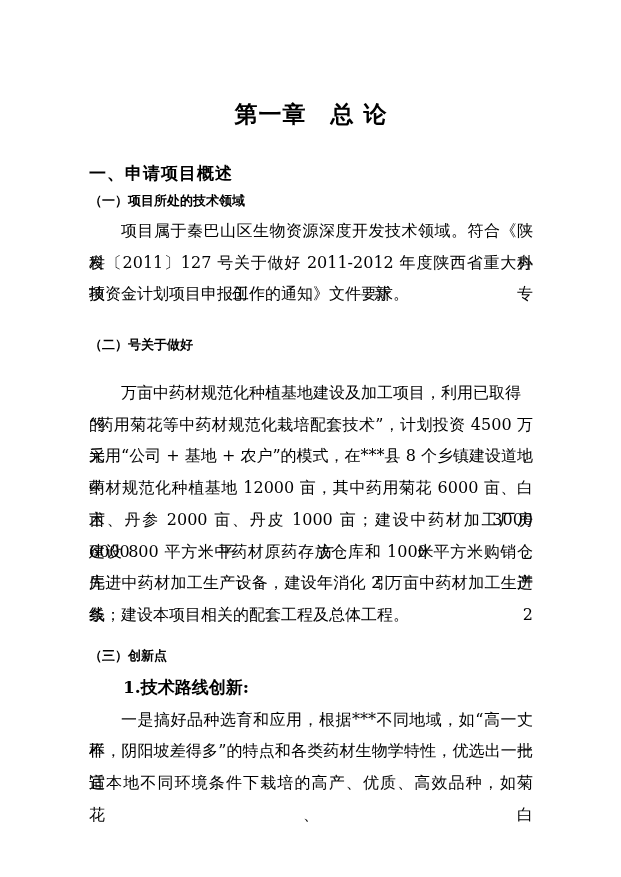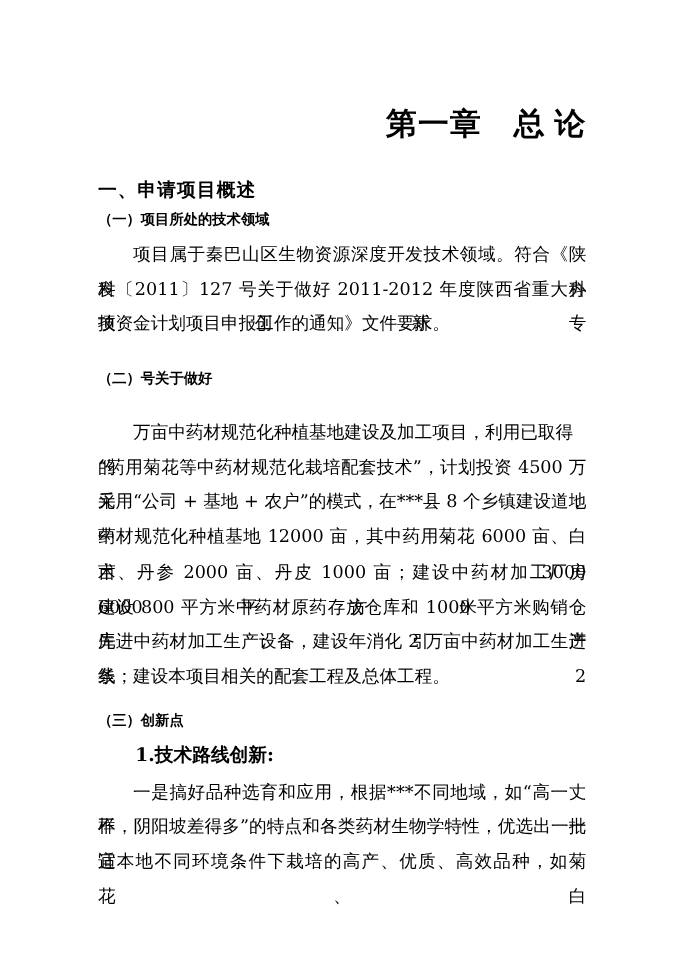--- a/index.html
+++ b/index.html
@@ -16,27 +16,26 @@
     background: #ffffff;
     overflow: hidden;
   }
   .content {
     box-sizing: border-box;
     margin-left: 89px;
     width: 444px;
     padding-top: 96px;
   }
   .chapter-title {
-    font-size: 28px;
+    font-size: 23px;
     font-weight: bold;
     line-height: 36px;
-    text-align: right;
+    text-align: center;
     white-space: pre;
     letter-spacing: 1px;
-    font-family: Liberation Serif, serif;
   }
   .h-overview {
     margin-top: 30px;
     font-size: 17px;
     font-weight: bold;
     line-height: 22px;
     letter-spacing: 1px;
   }
   .sec-heading {
     font-size: 13px;

